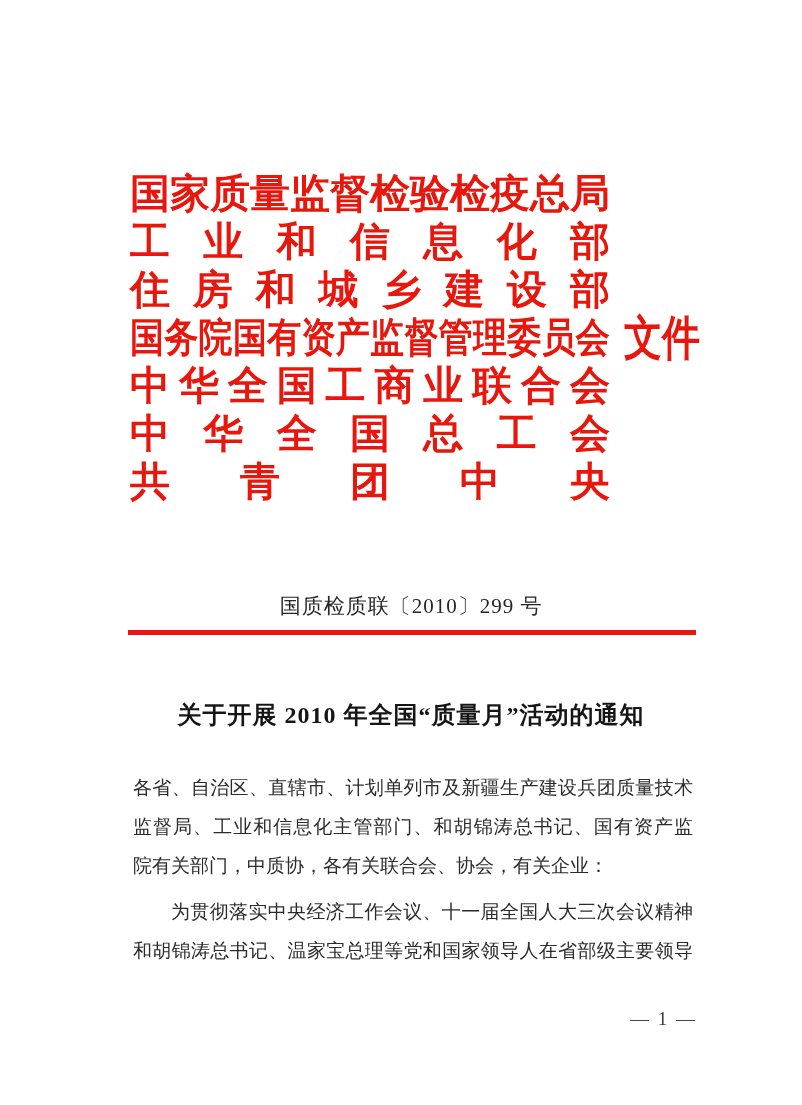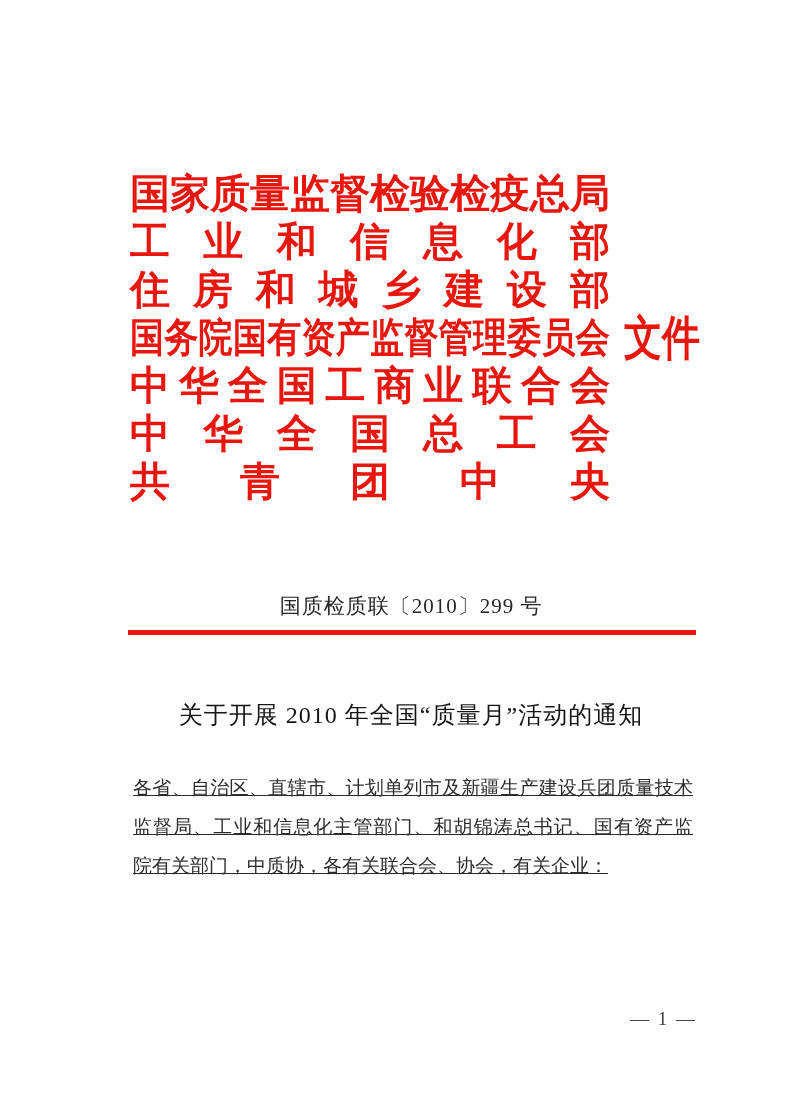--- a/index.html
+++ b/index.html
@@ -70,33 +70,32 @@
 
   
   .title {
     position: absolute;
     top: 699px;
     left: 130px;
     width: 562px;
     margin: 0;
     text-align: center;
     font-size: 24px;
-    font-weight: normal;
+    font-weight: bold;
     color: #151515;
     letter-spacing: 1px;
   }
 
   
   .doc-body {
     position: absolute;
     top: 768px;
     left: 133px;
     width: 560px;
     color: var(--ink);
-    text-decoration: underline;
   }
   .para + .para { margin-top: 7px; }
   .body-line {
     font-size: 19px;
     line-height: 39px;
     text-align: justify;
     text-align-last: justify;
     white-space: nowrap;
     color: var(--ink);
   }
@@ -206,17 +205,21 @@
   <div class="red-divider"></div>
 
   <h1 class="title">关于开展 2010 年全国“质量月”活动的通知</h1>
 
   <div class="doc-body">
       <div class="para">
         <div class="body-line">各省、自治区、直辖市、计划单列市及新疆生产建设兵团质量技术</div>
         <div class="body-line">监督局、工业和信息化主管部门、和胡锦涛总书记、国有资产监</div>
         <div class="body-line plain">院有关部门，中质协，各有关联合会、协会，有关企业：</div>
       </div>
+      <div class="para">
+        <div class="body-line indent">为贯彻落实中央经济工作会议、十一届全国人大三次会议精神</div>
+        <div class="body-line">和胡锦涛总书记、温家宝总理等党和国家领导人在省部级主要领导</div>
+      </div>
     </div>
 
   <div class="page-number">— 1 —</div>
 
 </div>
 
 </body></html>

